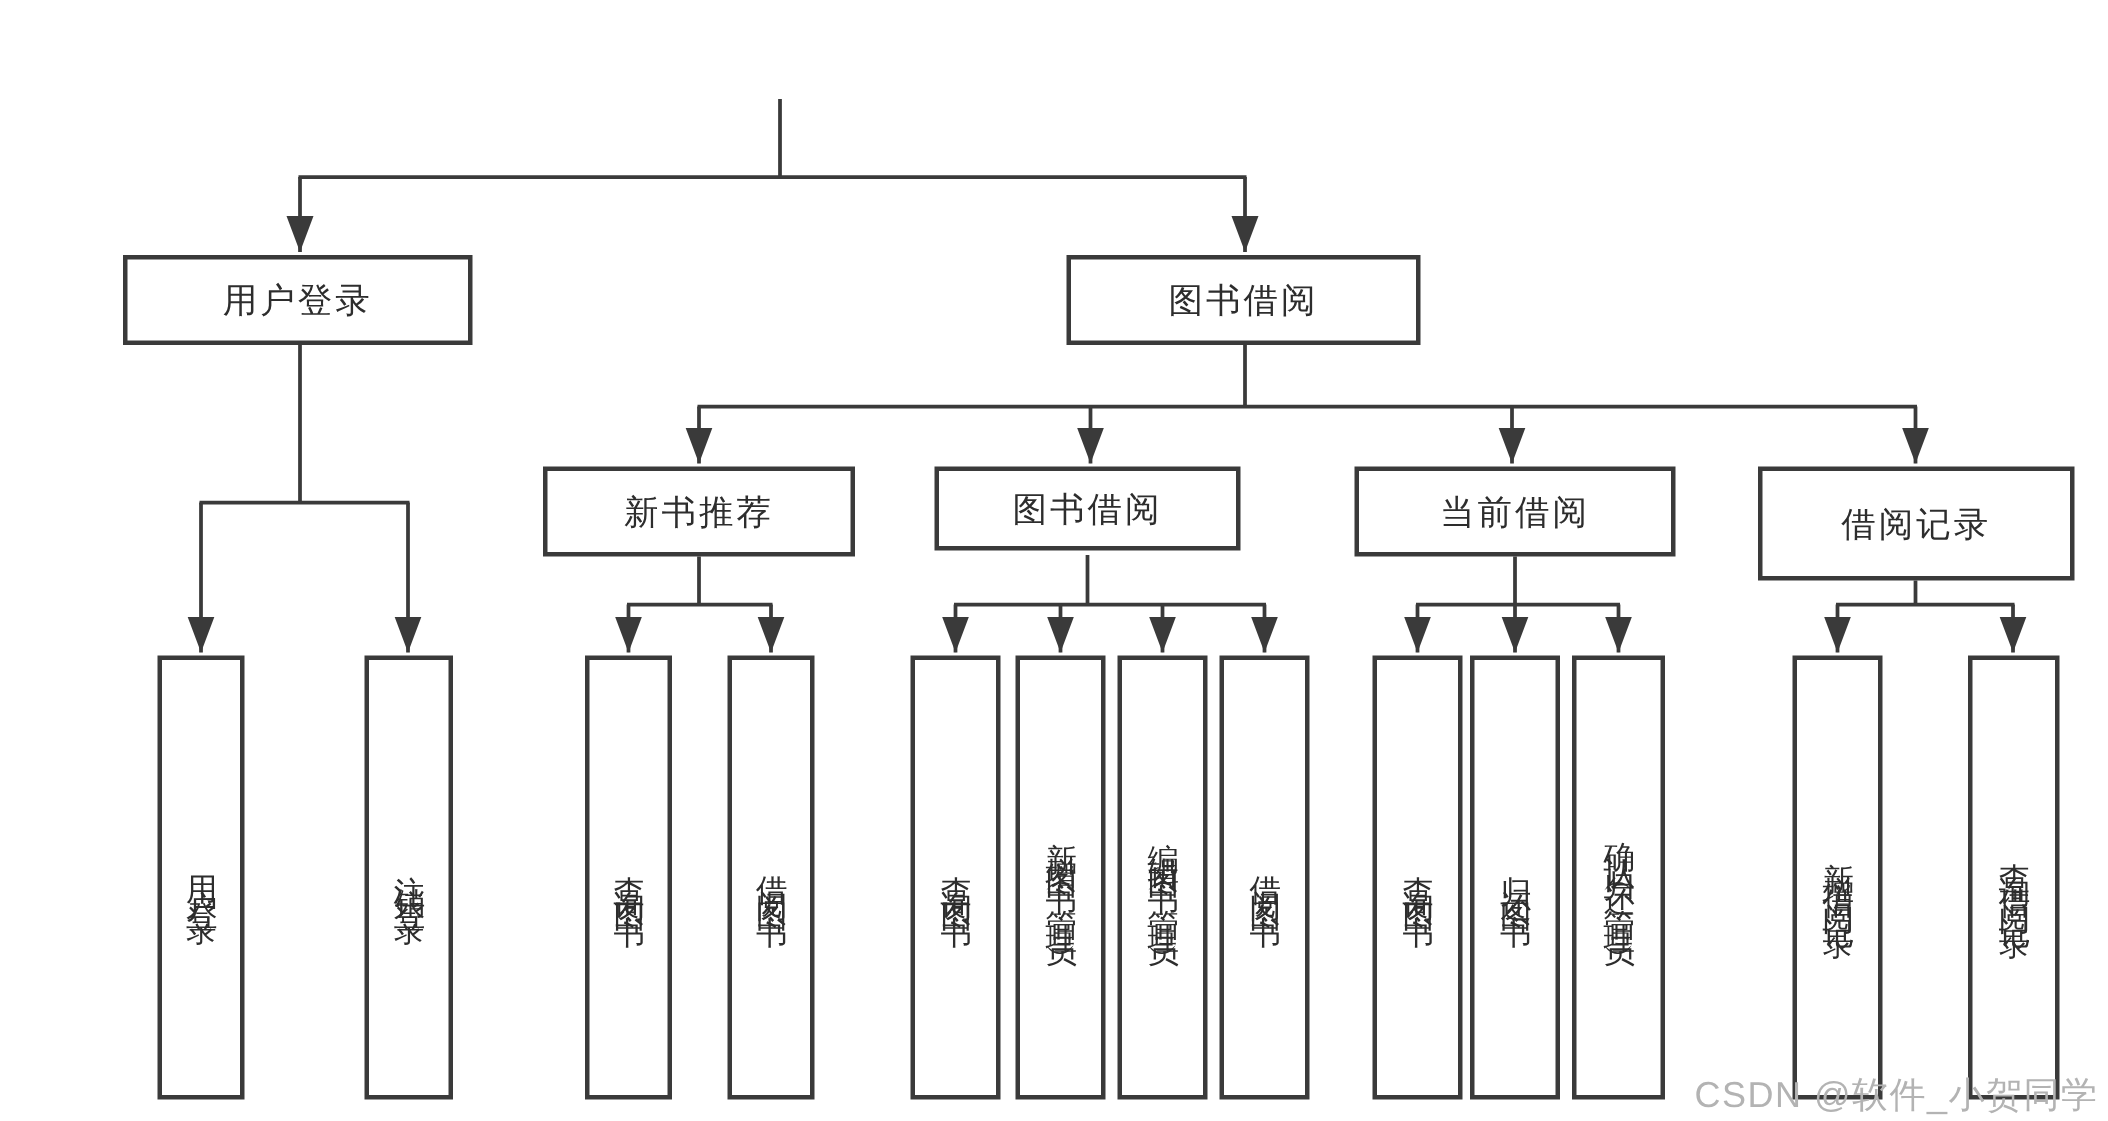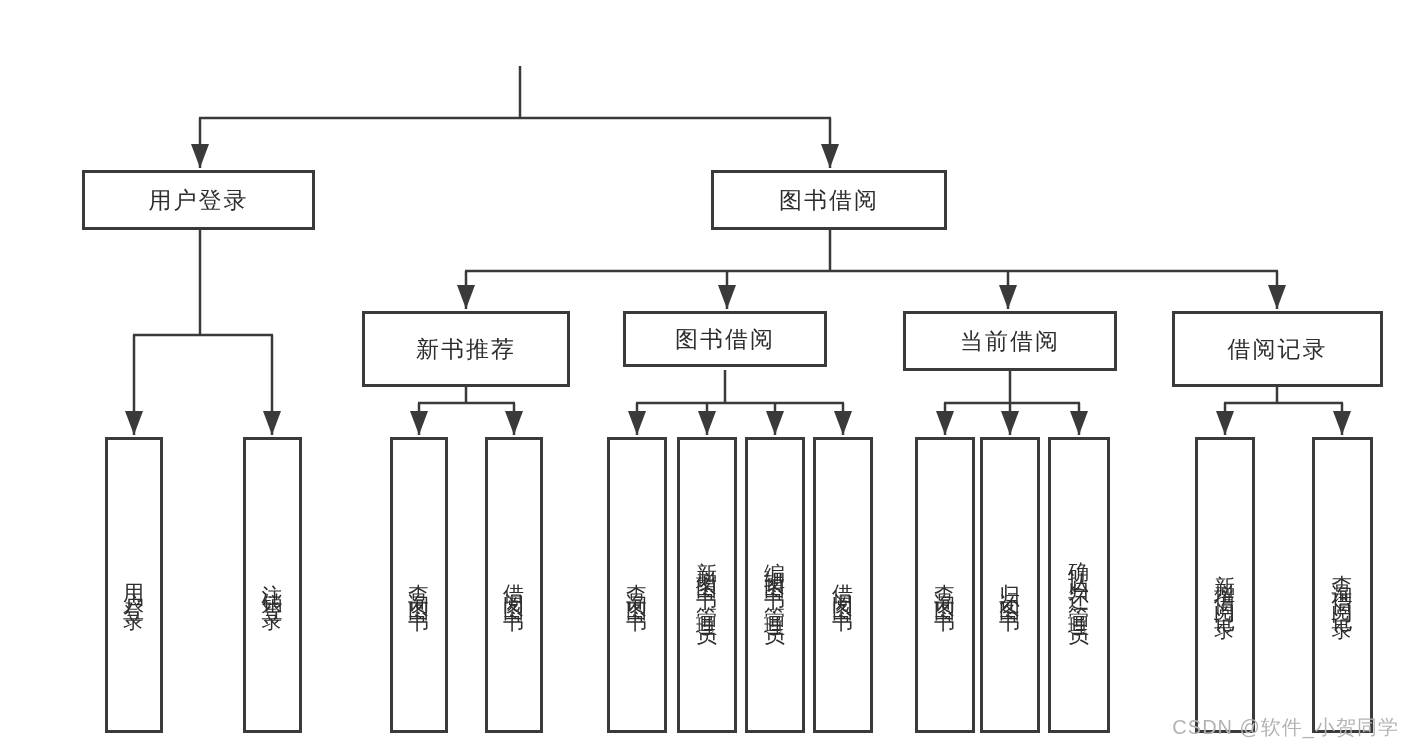--- a/index.html
+++ b/index.html
@@ -51,21 +51,21 @@
   }
   .box.vert span {
     font-size: 21px;
     letter-spacing: 9px;
     line-height: 1;
   }
   .watermark {
     position: absolute;
     right: 6px;
     top: 714px;
-    font-size: 20px;
+    font-size: 24px;
     color: var(--watermark);
     letter-spacing: 1px;
     white-space: nowrap;
   }
 </style>
 </head>
 <body>
 
 <div class="canvas">
 
@@ -118,21 +118,21 @@
   </svg>
 
 
   <div class="box horiz" style="left:82px;top:170px;width:233px;height:60px">
     <span>用户登录</span>
   </div>
   <div class="box horiz" style="left:711px;top:170px;width:236px;height:60px">
     <span>图书借阅</span>
   </div>
 
-  <div class="box horiz" style="left:362px;top:311px;width:208px;height:76px">
+  <div class="box horiz" style="left:362px;top:311px;width:208px;height:60px">
     <span>新书推荐</span>
   </div>
   <div class="box horiz" style="left:623px;top:311px;width:204px;height:56px">
     <span>图书借阅</span>
   </div>
   <div class="box horiz" style="left:903px;top:311px;width:214px;height:60px">
     <span>当前借阅</span>
   </div>
   <div class="box horiz" style="left:1172px;top:311px;width:211px;height:76px">
     <span>借阅记录</span>

